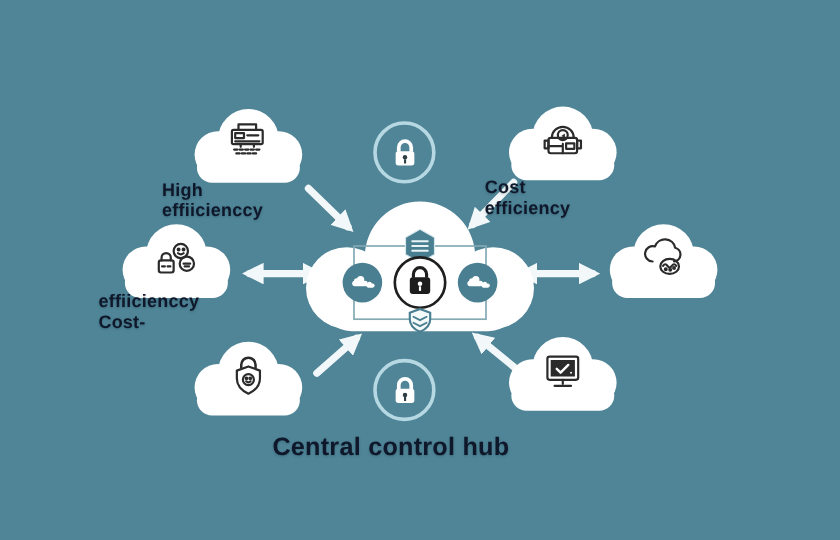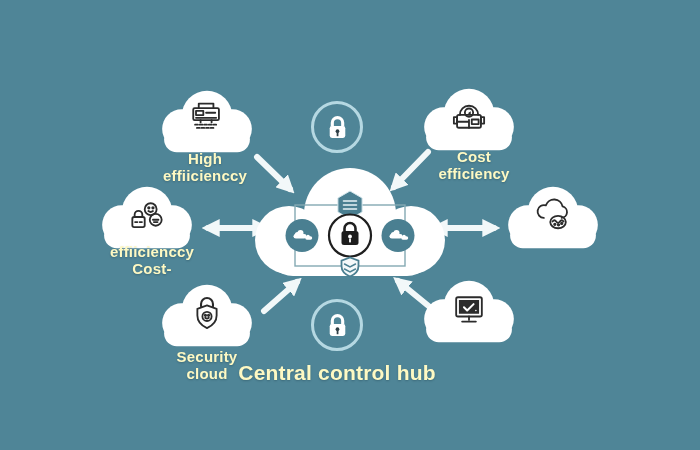--- a/index.html
+++ b/index.html
@@ -7,21 +7,21 @@
     position:relative;width:700px;height:450px;overflow:hidden;
     background:#4f8597;
     font-family:"Liberation Sans", sans-serif;
   }
   svg{display:block;}
   .layer{position:absolute;left:0;top:0;}
   .cloud-node{position:absolute;}
   .cloud-node .cloud-bg{position:absolute;left:0;top:0;width:100%;height:100%;}
   .node-icon{position:absolute;left:calc(50% - 22px);top:15px;width:44px;height:44px;}
   .label{
-    position:absolute;text-align:center;color:#fef9c3;font-weight:bold;
+    position:absolute;text-align:left;color:#0f172a;font-weight:bold;
     font-size:15px;line-height:1.12;letter-spacing:.2px;
     text-shadow:0 1px 2px rgba(15,40,50,.28);
   }
   .hub-label{font-size:21px;}
   .ring-badge{
     position:absolute;width:52px;height:52px;border-radius:50%;
     border:3px solid #b5d8e2;box-sizing:border-box;
     display:flex;align-items:center;justify-content:center;
   }
   .icon-stroke{stroke:#2b2b2b;stroke-width:2;fill:none;stroke-linecap:round;stroke-linejoin:round;}
@@ -205,24 +205,20 @@
       <g class="icon-stroke">
         <path d="M17.5 14.5 v-2.5 a6.5 6.5 0 0 1 13 0 V14.5" stroke-width="2.3"></path>
         <path d="M24 13.5 l10.5 3.8 v7.2 c0 6.8 -4.3 10.9 -10.5 13.8 c-6.2 -2.9 -10.5 -7 -10.5 -13.8 v-7.2 z"></path>
         <circle cx="24" cy="25.5" r="5"></circle>
         <circle cx="22.3" cy="24.3" r="0.75" fill="#2b2b2b"></circle>
         <circle cx="25.7" cy="24.3" r="0.75" fill="#2b2b2b"></circle>
         <path d="M22 27 q2 1.8 4 0"></path>
       </g>
     </svg>
   </div>
-  <div class="label" style="left:137px;top:349px;width:140px;">
-    <div>Security</div>
-    <div>cloud</div>
-  </div>
 
   <div class="cloud-node" style="left:410px;top:274px;width:118px;height:78px;">
     <svg class="cloud-bg" viewBox="0 0 120 80">
         <use href="#cloud-small"></use>
       </svg>
     <svg class="node-icon" viewBox="0 0 48 48">
       <g class="icon-stroke">
         <rect x="10" y="9" width="28" height="21" rx="2"></rect>
         <rect x="13" y="12" width="22" height="15" fill="#2b2b2b" stroke="none"></rect>
         <path d="M18.5 20 l3.5 3.5 l7 -7" stroke="#ffffff" stroke-width="2.2"></path>

